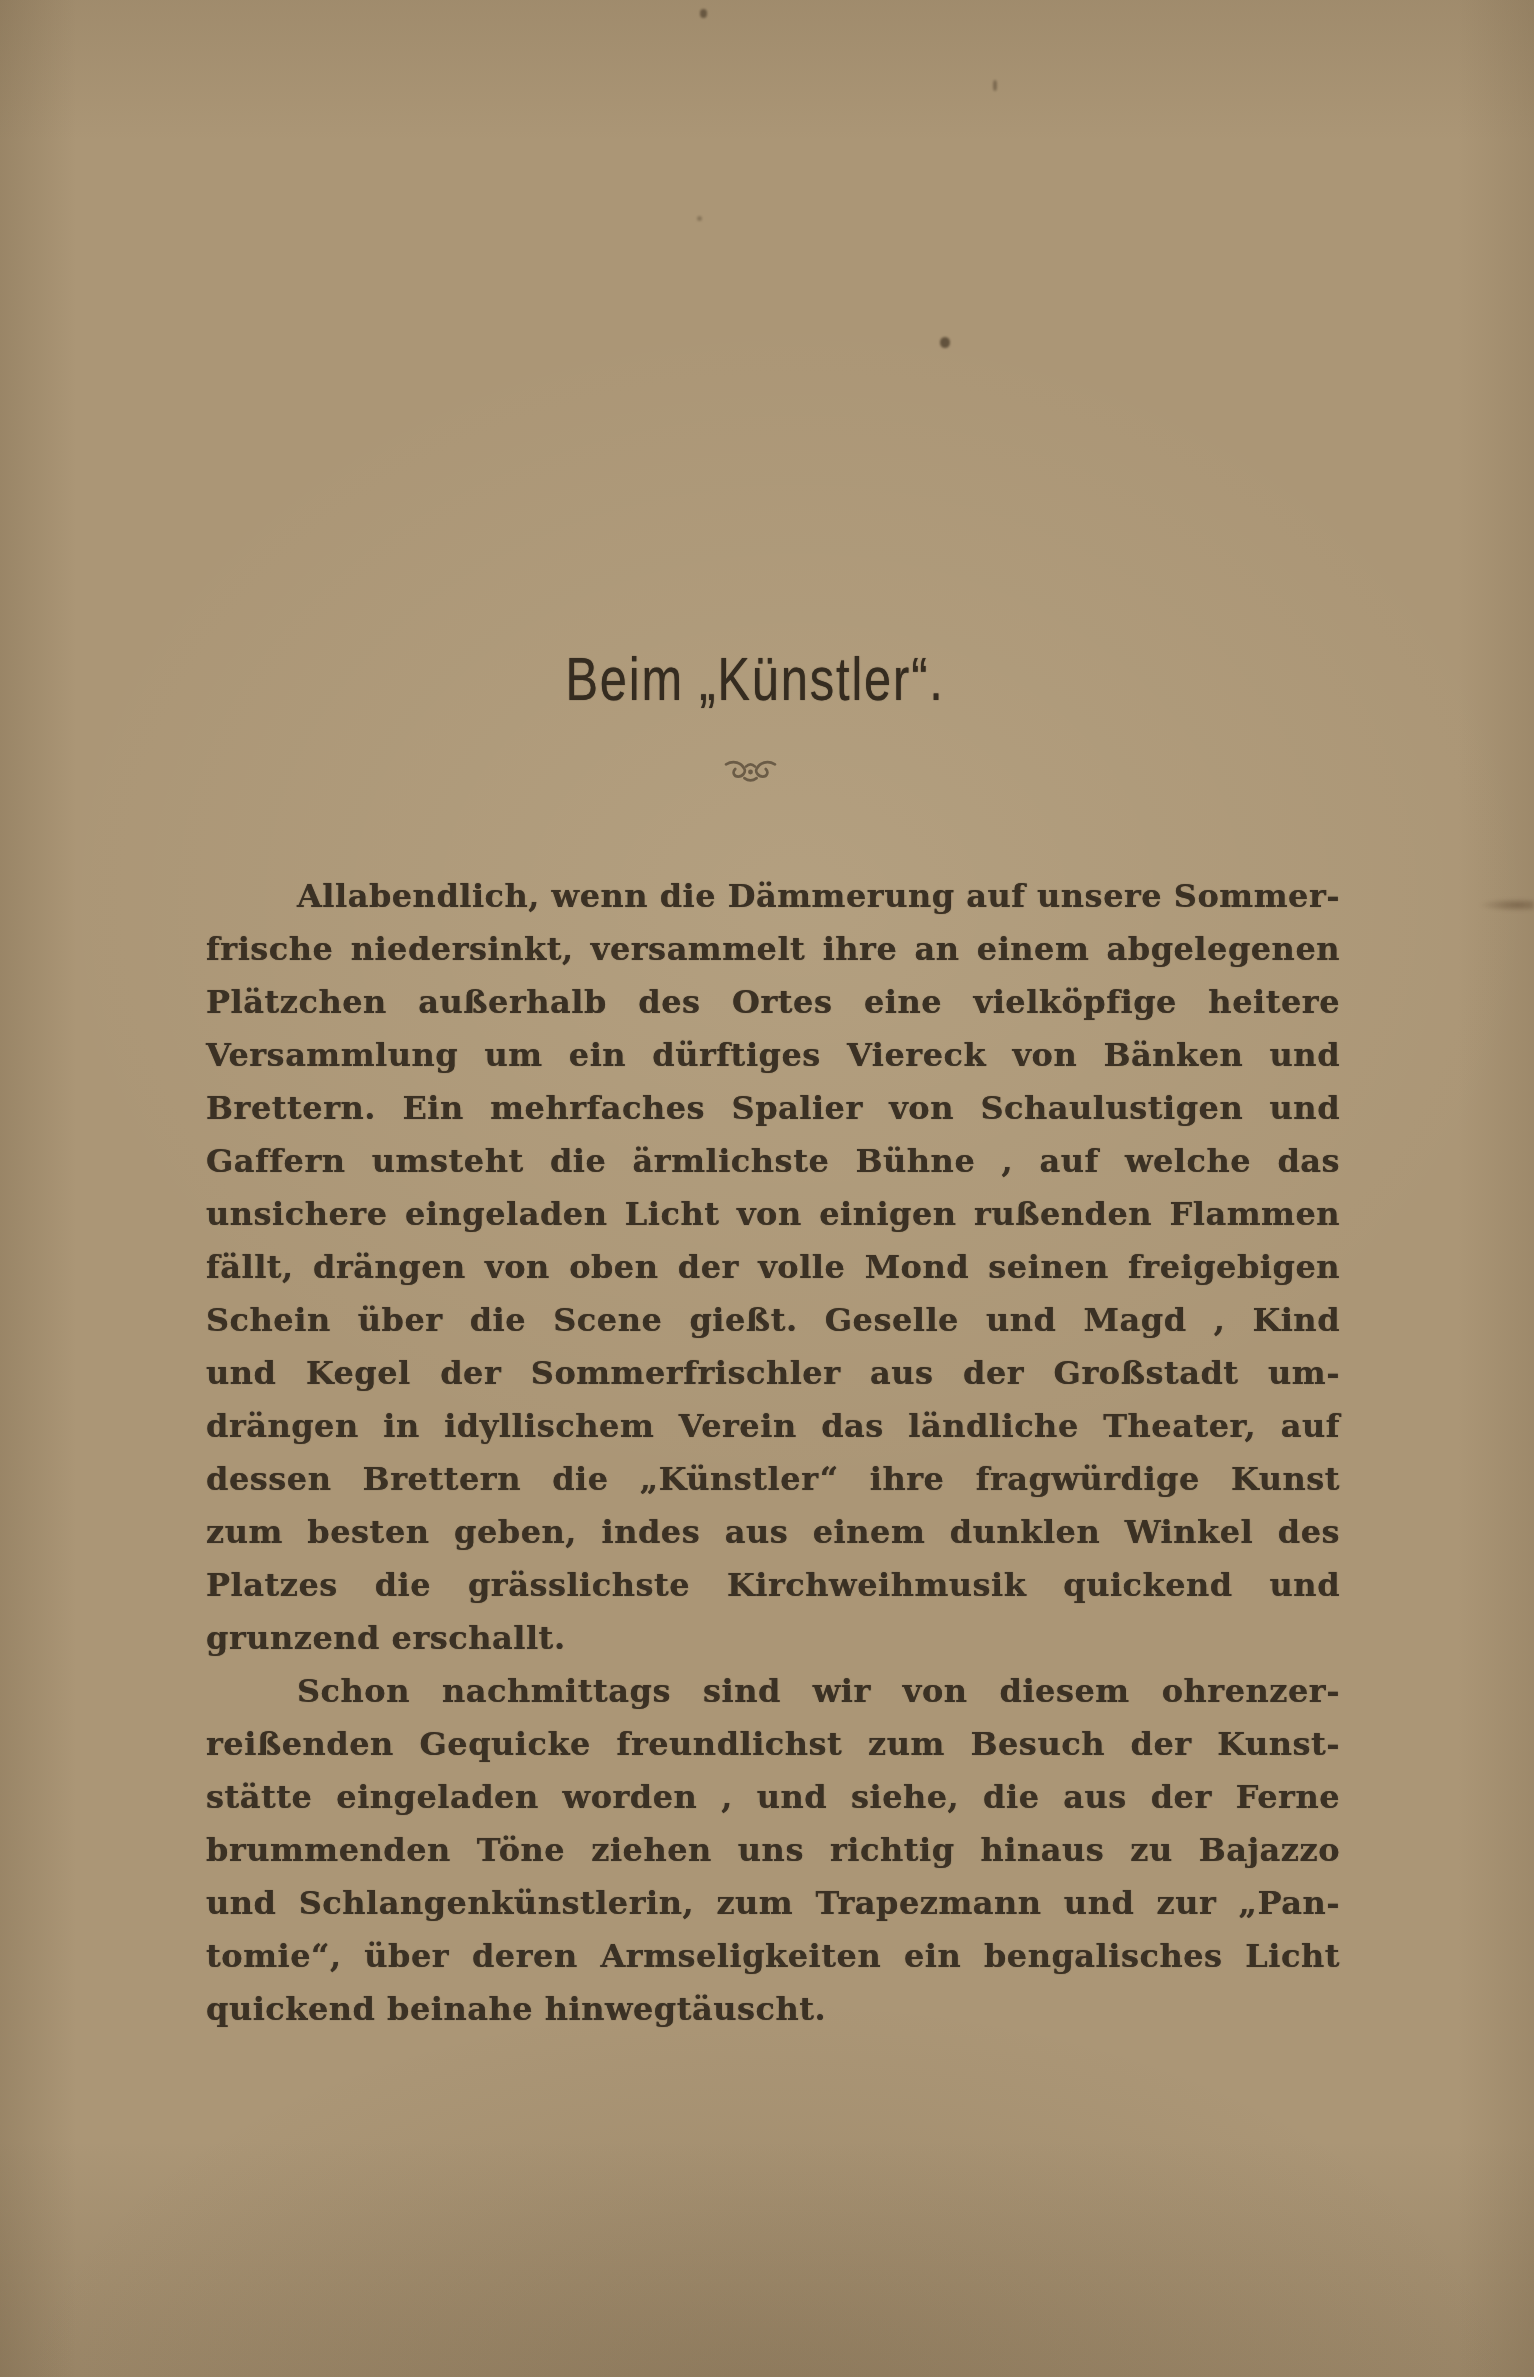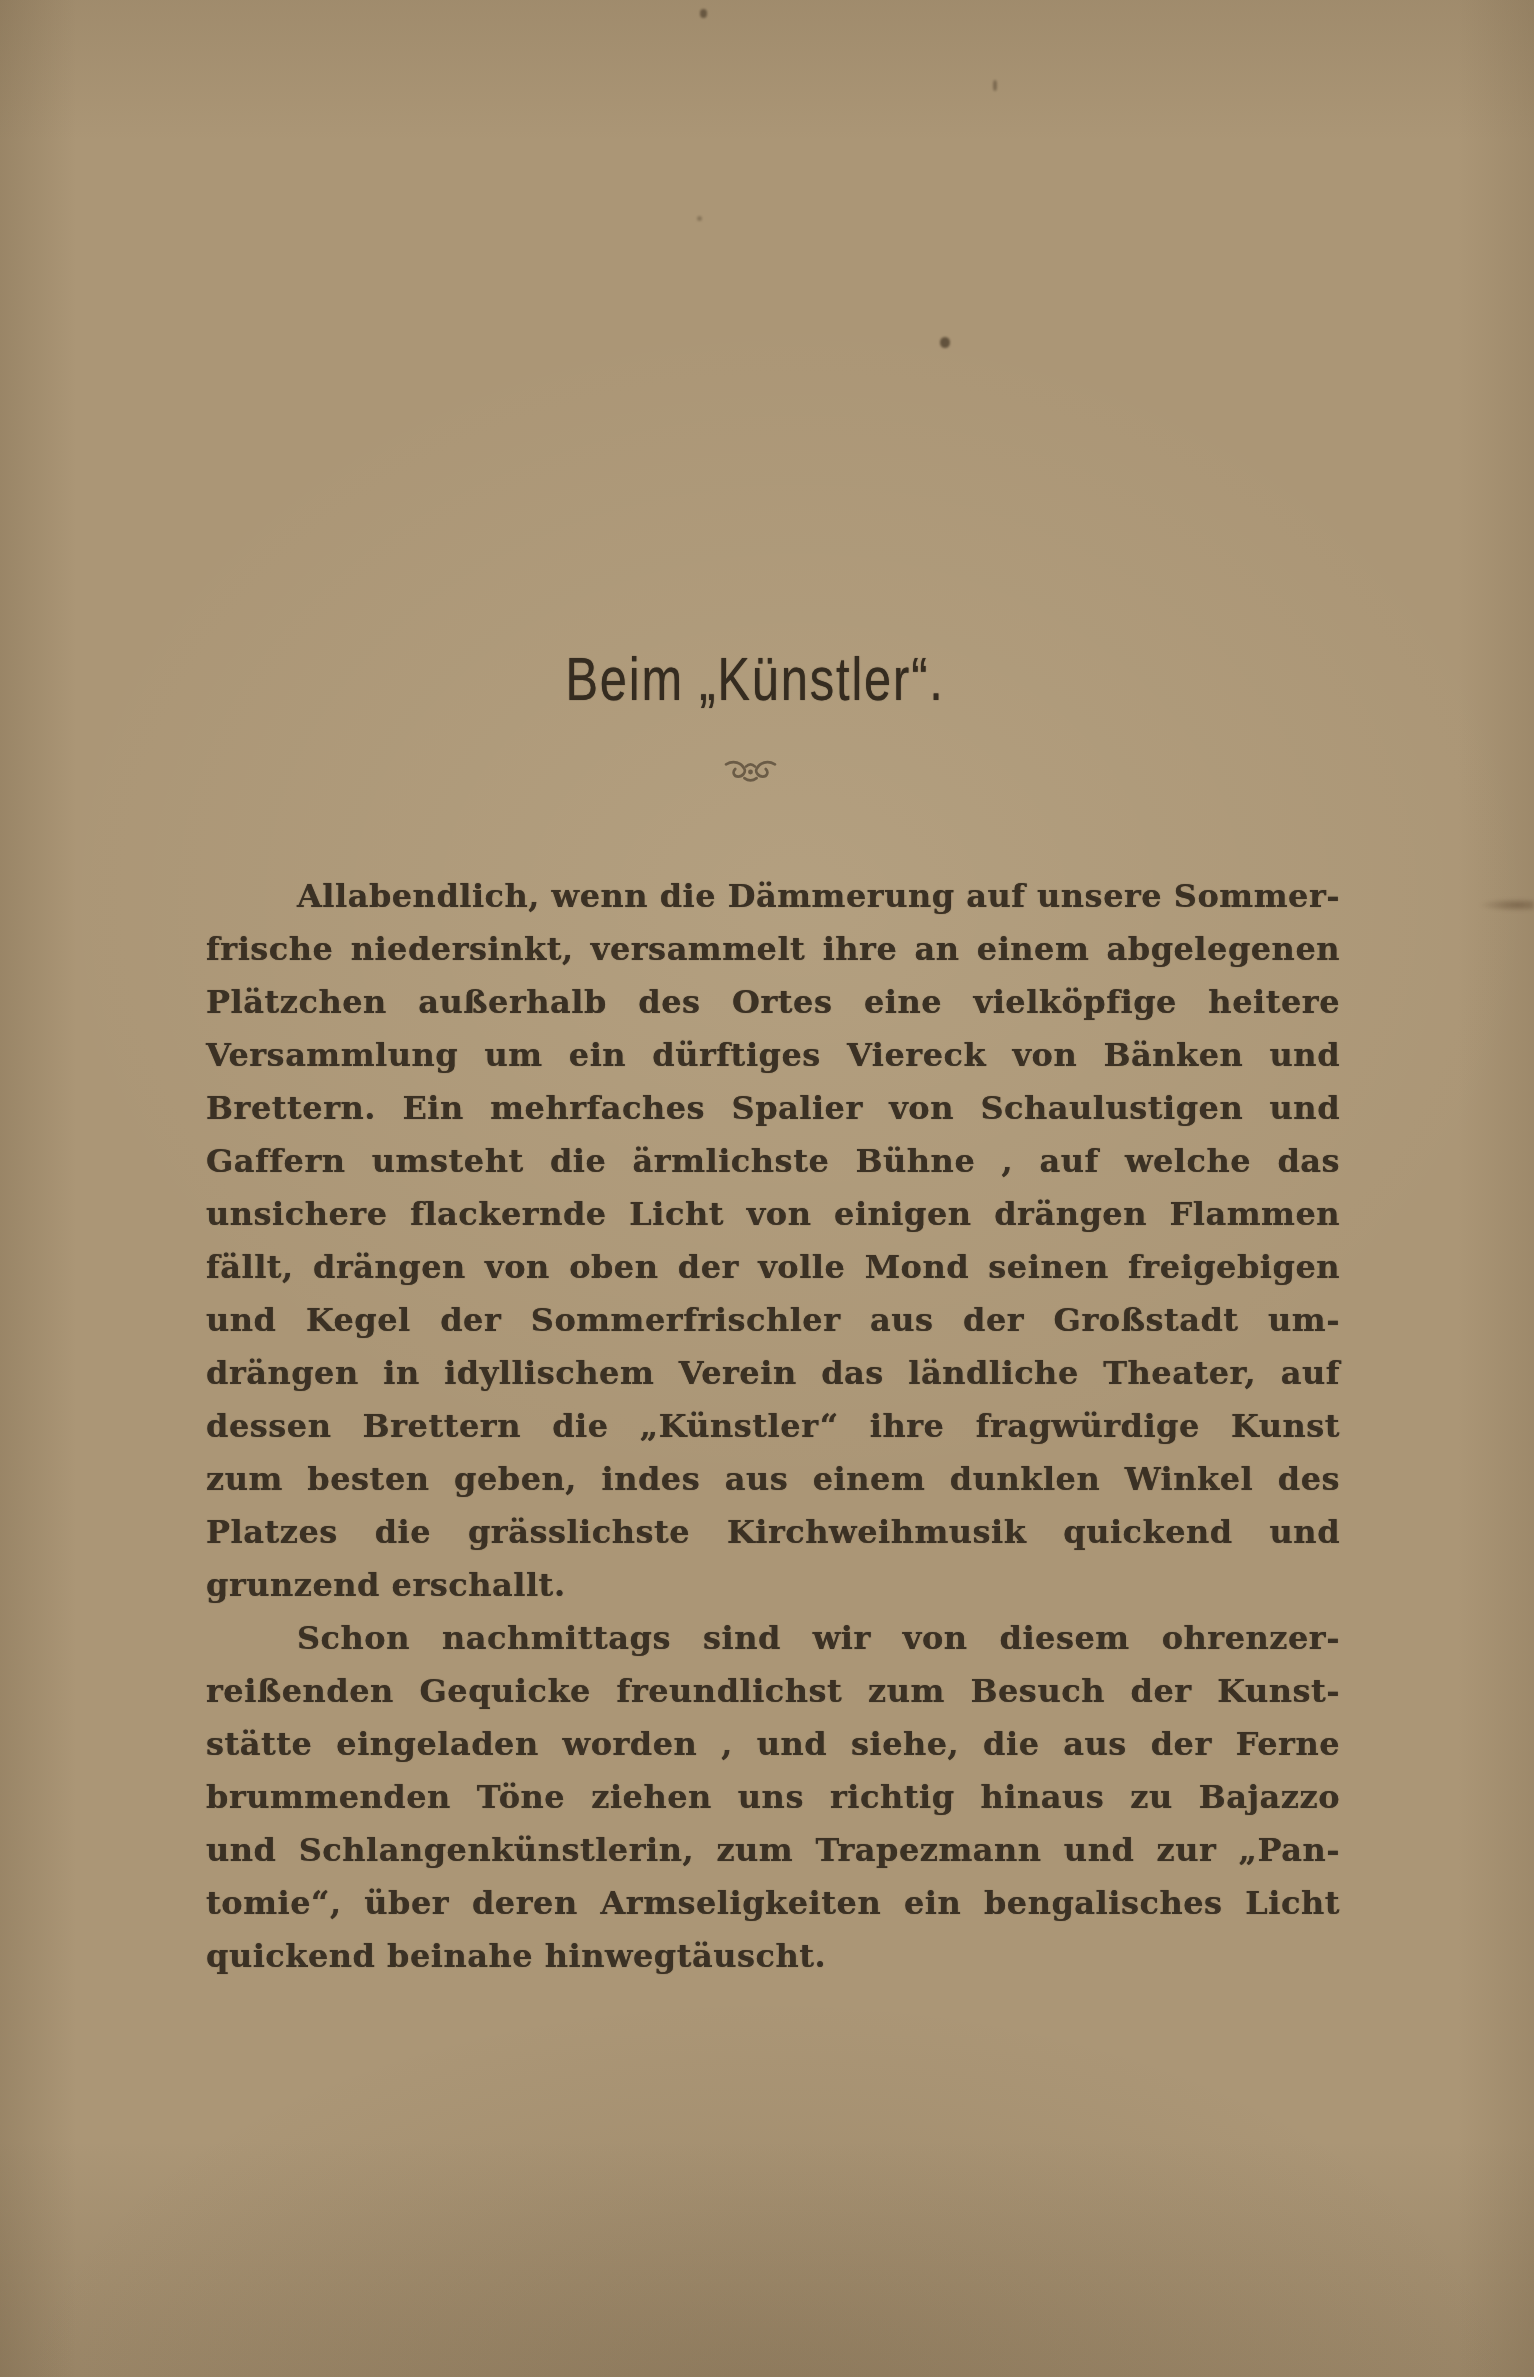--- a/index.html
+++ b/index.html
@@ -111,22 +111,23 @@
     </svg>
   </div>
 
   <div class="text-block">
       <div class="line first">Allabendlich, wenn die Dämmerung auf unsere Sommer-</div>
       <div class="line">frische niedersinkt, versammelt ihre an einem abgelegenen</div>
       <div class="line">Plätzchen außerhalb des Ortes eine vielköpfige heitere</div>
       <div class="line">Versammlung um ein dürftiges Viereck von Bänken und</div>
       <div class="line">Brettern. Ein mehrfaches Spalier von Schaulustigen und</div>
       <div class="line">Gaffern umsteht die ärmlichste Bühne , auf welche das</div>
-      <div class="line">unsichere flackernde Licht von einigen drängen Flammen</div>
+      <div class="line">unsichere eingeladen Licht von einigen rußenden Flammen</div>
       <div class="line">fällt, drängen von oben der volle Mond seinen freigebigen</div>
+      <div class="line">Schein über die Scene gießt. Geselle und Magd , Kind</div>
       <div class="line">und Kegel der Sommerfrischler aus der Großstadt um-</div>
       <div class="line">drängen in idyllischem Verein das ländliche Theater, auf</div>
       <div class="line">dessen Brettern die „Künstler“ ihre fragwürdige Kunst</div>
       <div class="line">zum besten geben, indes aus einem dunklen Winkel des</div>
       <div class="line">Platzes die grässlichste Kirchweihmusik quickend und</div>
       <div class="line last-line">grunzend erschallt.</div>
       <div class="line first">Schon nachmittags sind wir von diesem ohrenzer-</div>
       <div class="line">reißenden Gequicke freundlichst zum Besuch der Kunst-</div>
       <div class="line">stätte eingeladen worden , und siehe, die aus der Ferne</div>
       <div class="line">brummenden Töne ziehen uns richtig hinaus zu Bajazzo</div>

